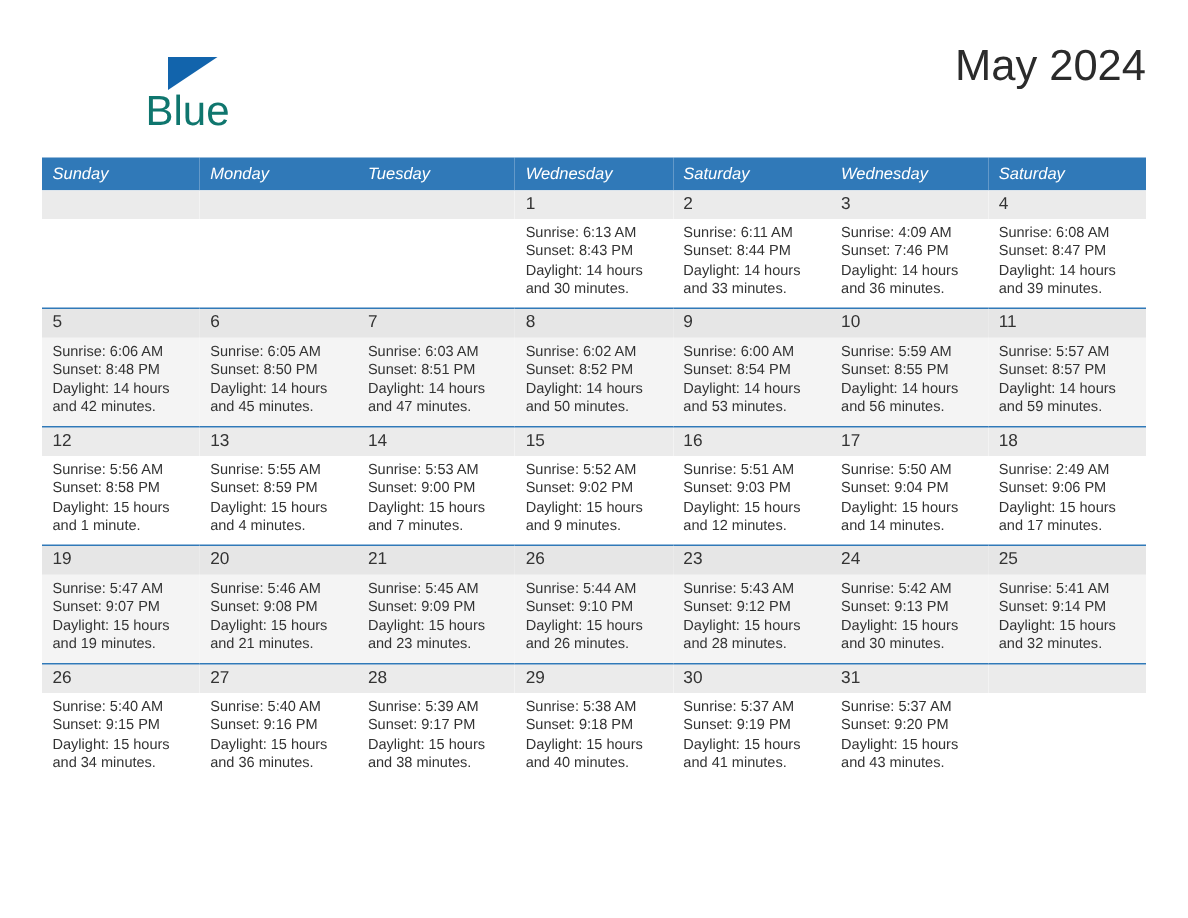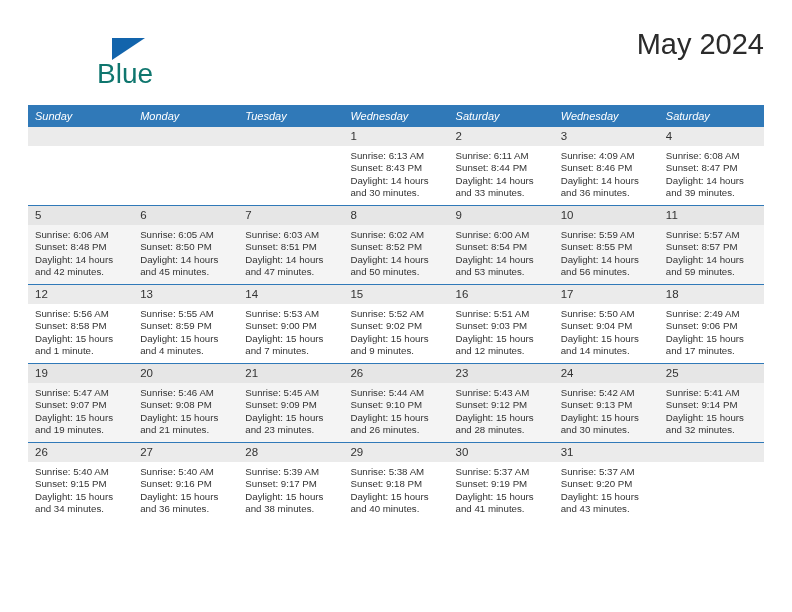--- a/index.html
+++ b/index.html
@@ -218,21 +218,21 @@
               <div>Sunrise: 6:11 AM</div>
               <div>Sunset: 8:44 PM</div>
               <div>Daylight: 14 hours</div>
               <div>and 33 minutes.</div>
             </div>
           </td>
           <td>
             <div class="daynum">3</div>
             <div class="cellbody">
               <div>Sunrise: 4:09 AM</div>
-              <div>Sunset: 8:46 PM</div>
+              <div>Sunset: 7:46 PM</div>
               <div>Daylight: 14 hours</div>
               <div>and 36 minutes.</div>
             </div>
           </td>
           <td>
             <div class="daynum">4</div>
             <div class="cellbody">
               <div>Sunrise: 6:08 AM</div>
               <div>Sunset: 8:47 PM</div>
               <div>Daylight: 14 hours</div>

